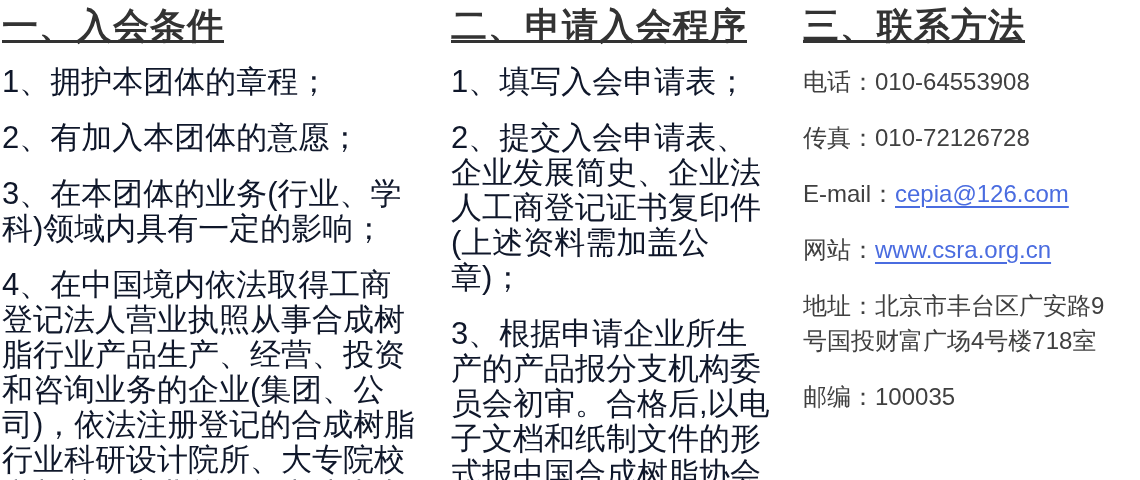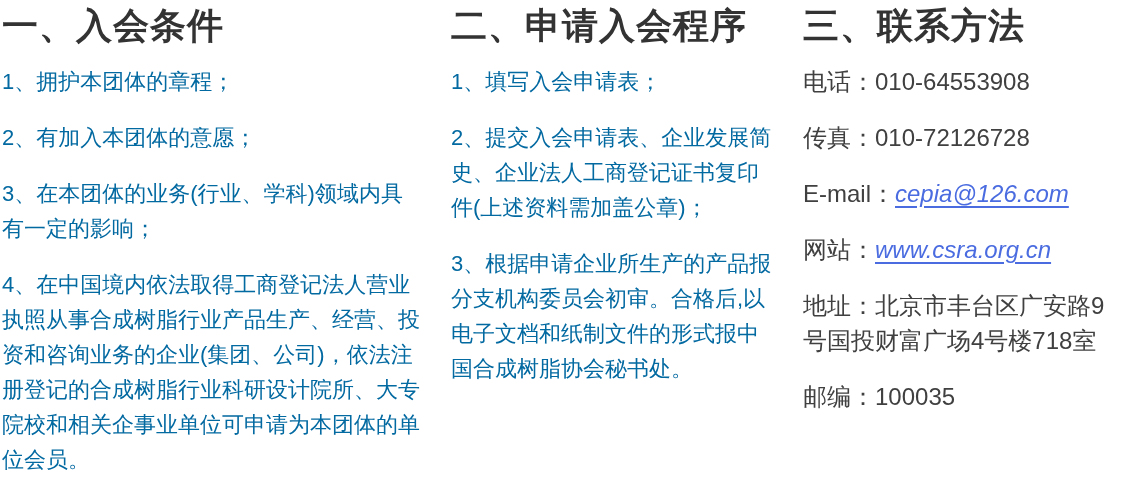--- a/index.html
+++ b/index.html
@@ -21,38 +21,38 @@
     padding: 3px 0 0 2px;
   }
   .col { min-width: 0; }
   .section-title {
     margin: 0 0 16px 0;
     font-size: 36px;
     line-height: 45px;
     font-weight: 700;
     color: #333333;
     letter-spacing: 1px;
+    text-decoration: underline;
   }
   .para {
     margin: 0 0 21px 0;
-    font-size: 22px;
+    font-size: 31px;
     line-height: 35px;
-    color: #0369a1;
+    color: #0f172a;
   }
   .contact-row {
     margin: 0 9px 21px 0;
     font-size: 24px;
     line-height: 35px;
     color: #404040;
   }
   .contact-link {
     color: #4a6ce0;
     text-decoration: underline;
     text-underline-offset: 4px;
-    font-style: italic;
   }
 </style>
 </head>
 <body>
 
 <div class="columns">
 
   <section class="col">
     <h2 class="section-title">一、入会条件</h2>
     <p class="para">1、拥护本团体的章程；</p>

